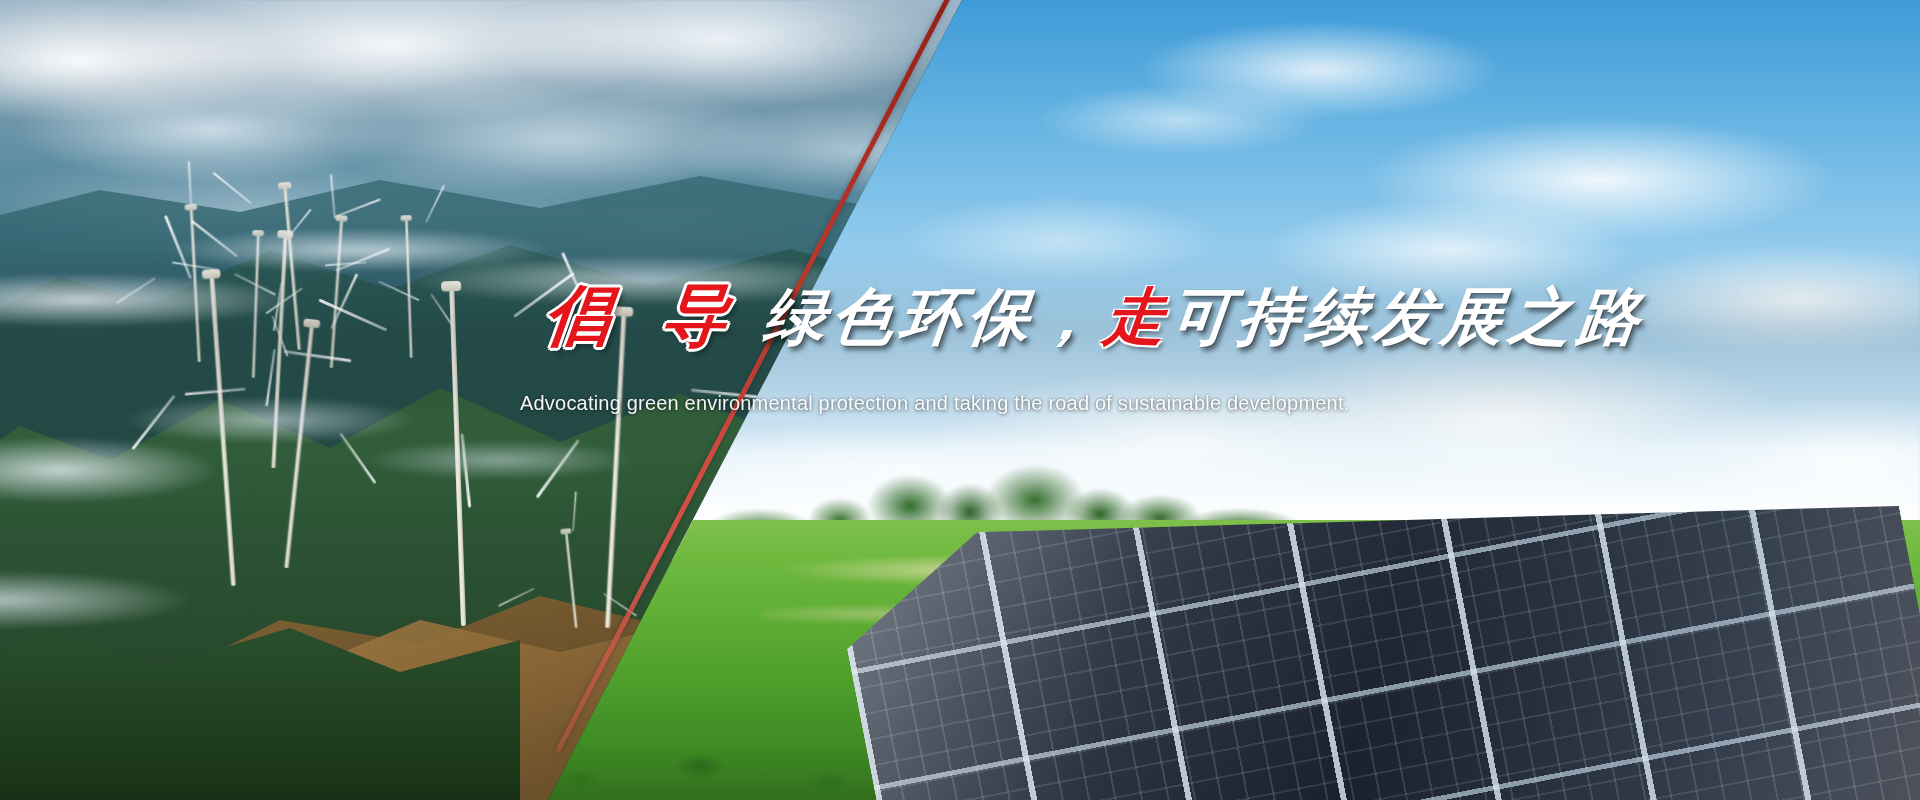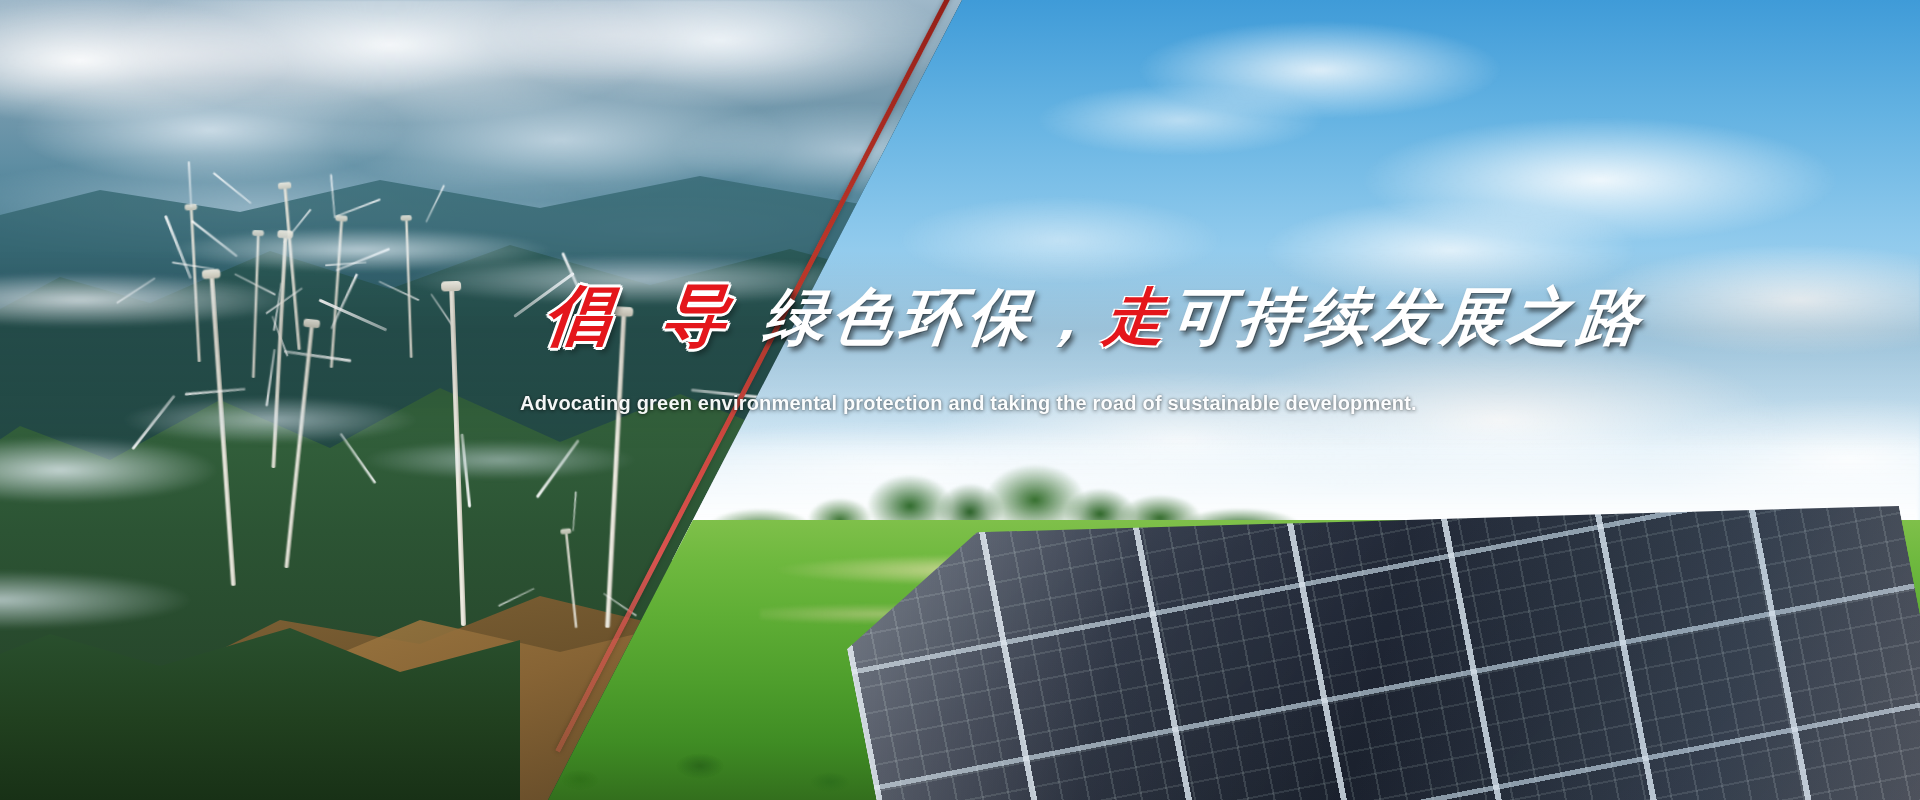--- a/index.html
+++ b/index.html
@@ -276,21 +276,21 @@
     text-shadow:
       -1.5px -1.5px 0 #fff, 1.5px -1.5px 0 #fff, -1.5px 1.5px 0 #fff, 1.5px 1.5px 0 #fff,
       3px 4px 5px rgba(0,0,0,.5);
   }
   .subhead{
     position:absolute;left:520px;top:392px;
     white-space:nowrap;
     color:#ffffff;
     font-family:"Liberation Sans",sans-serif;
     font-size:20px;
-    font-weight:700;
+    font-weight:400;
     letter-spacing:.2px;
     text-shadow:0 1px 4px rgba(0,0,0,.55), 0 0 2px rgba(0,0,0,.35);
     opacity:.95;
   }
 </style>
 </head>
 <body>
 
 <div class="banner">
 

